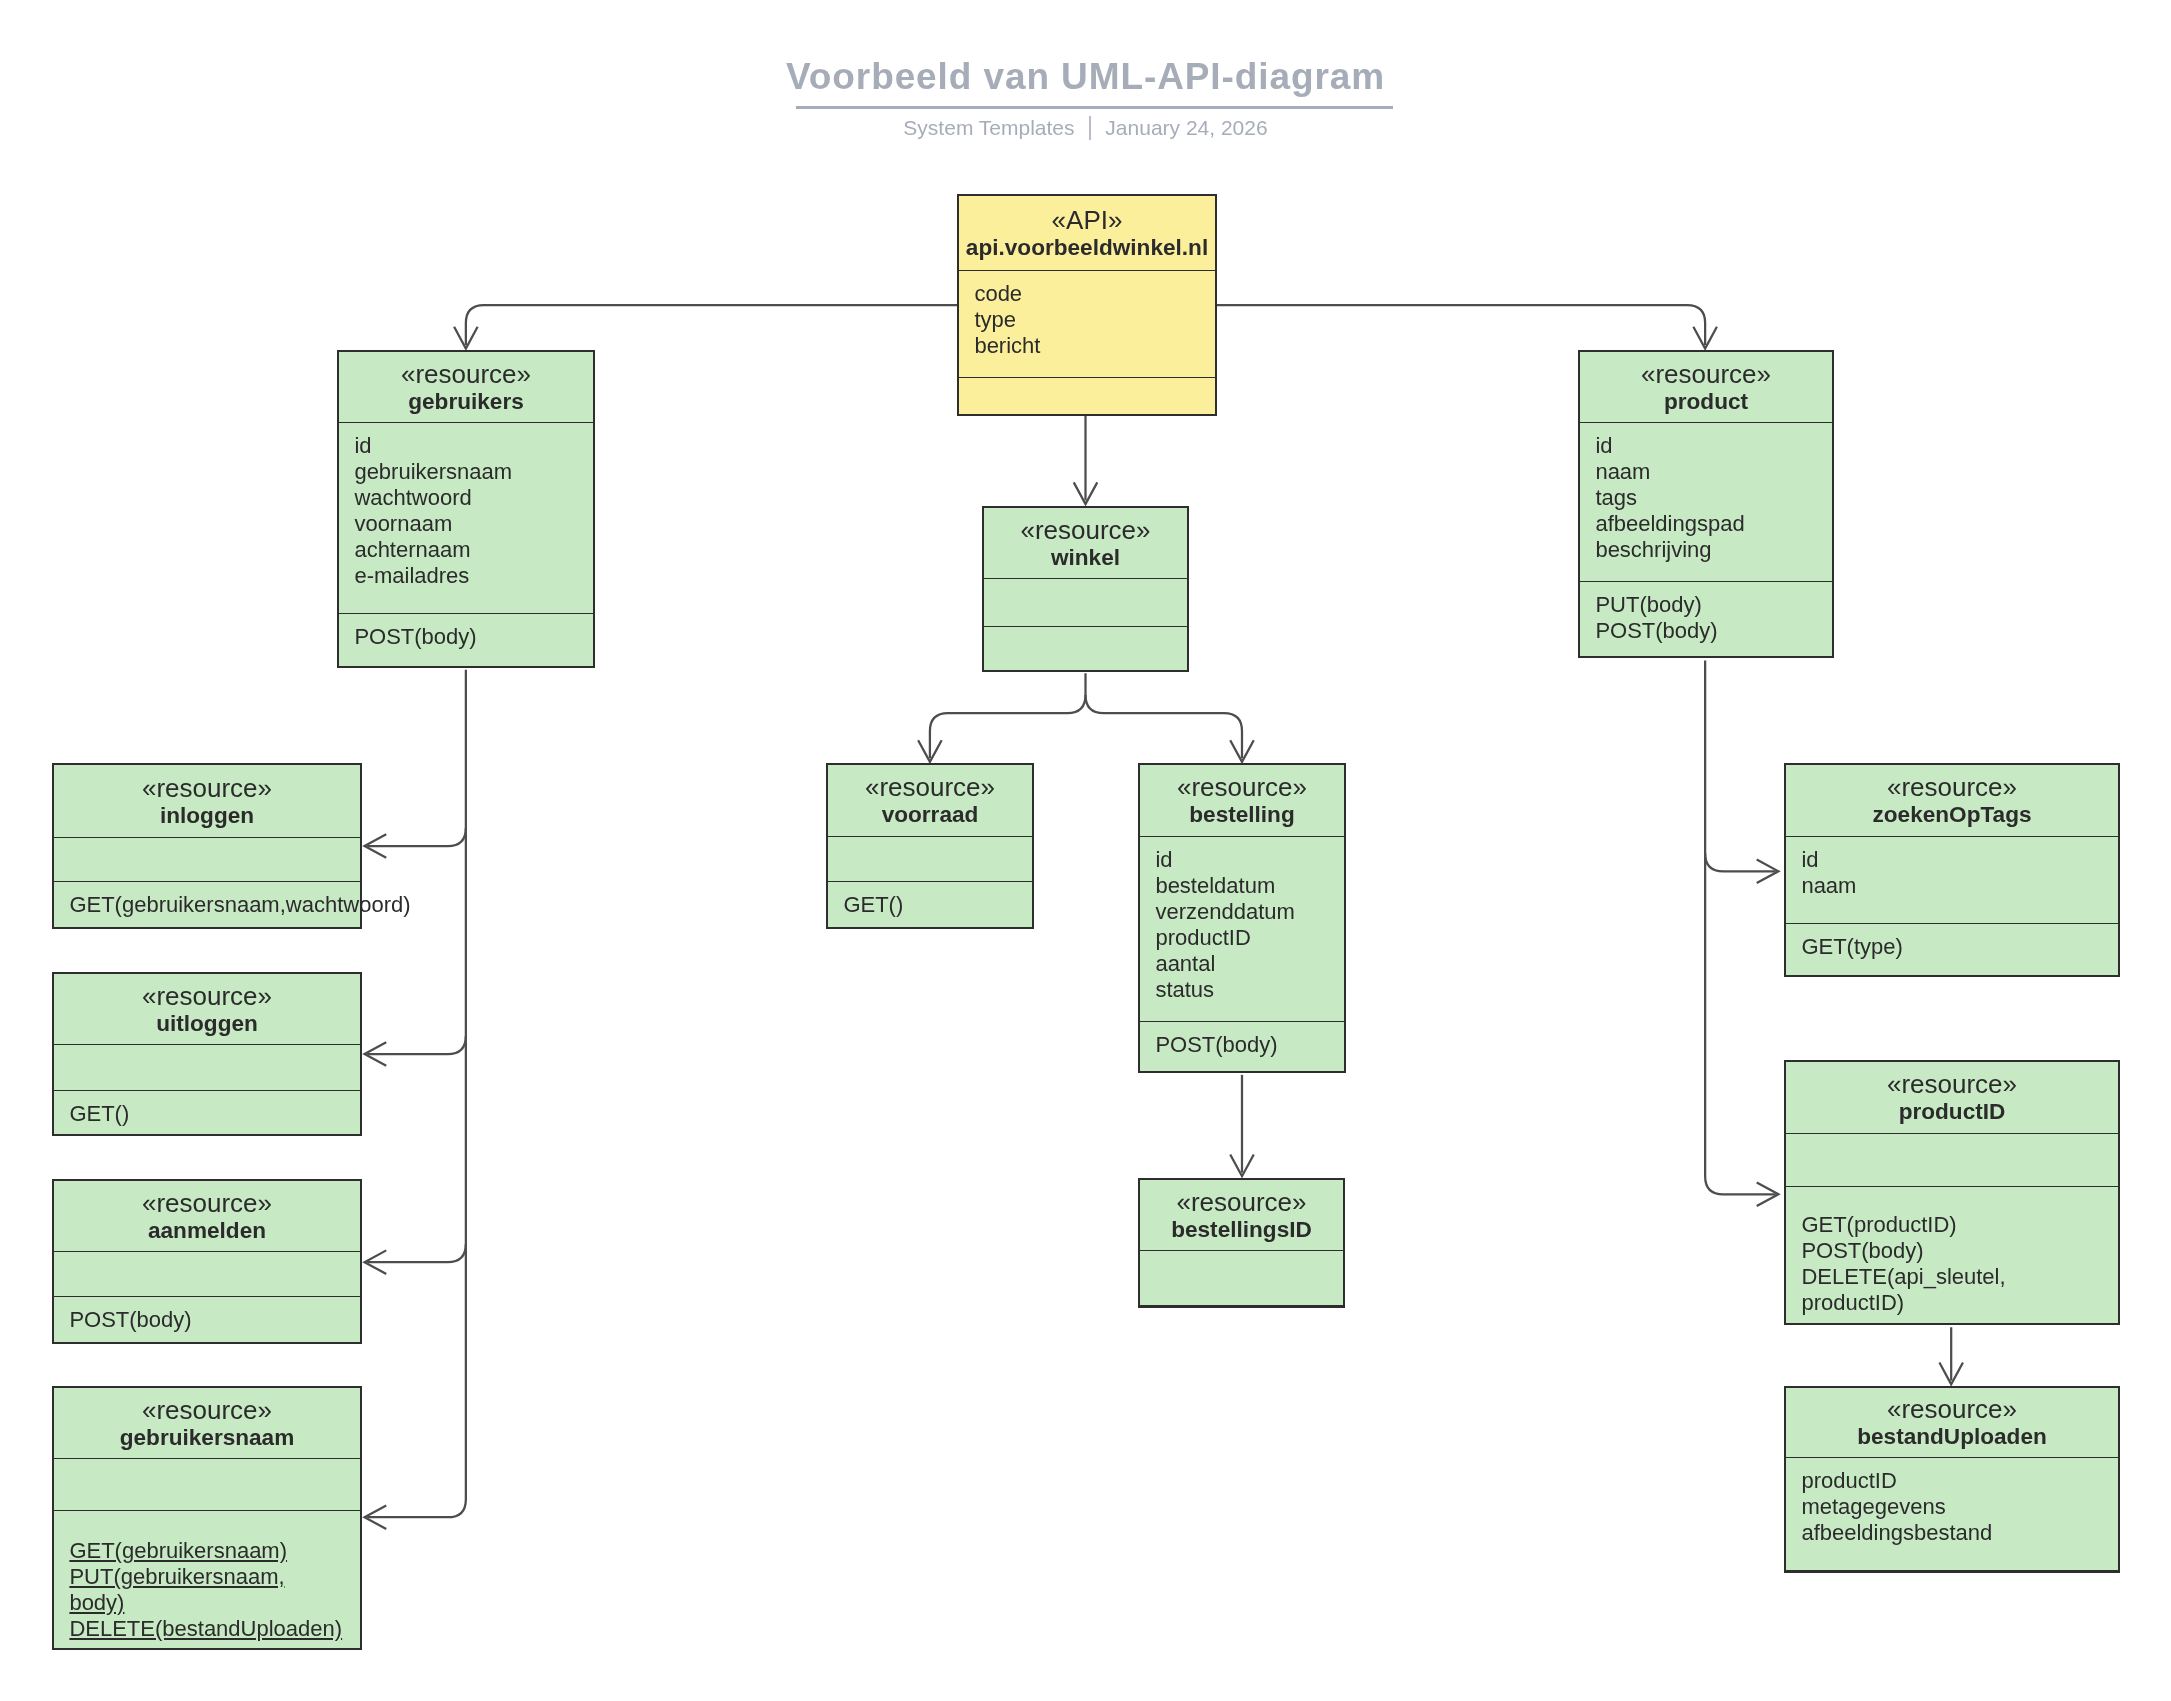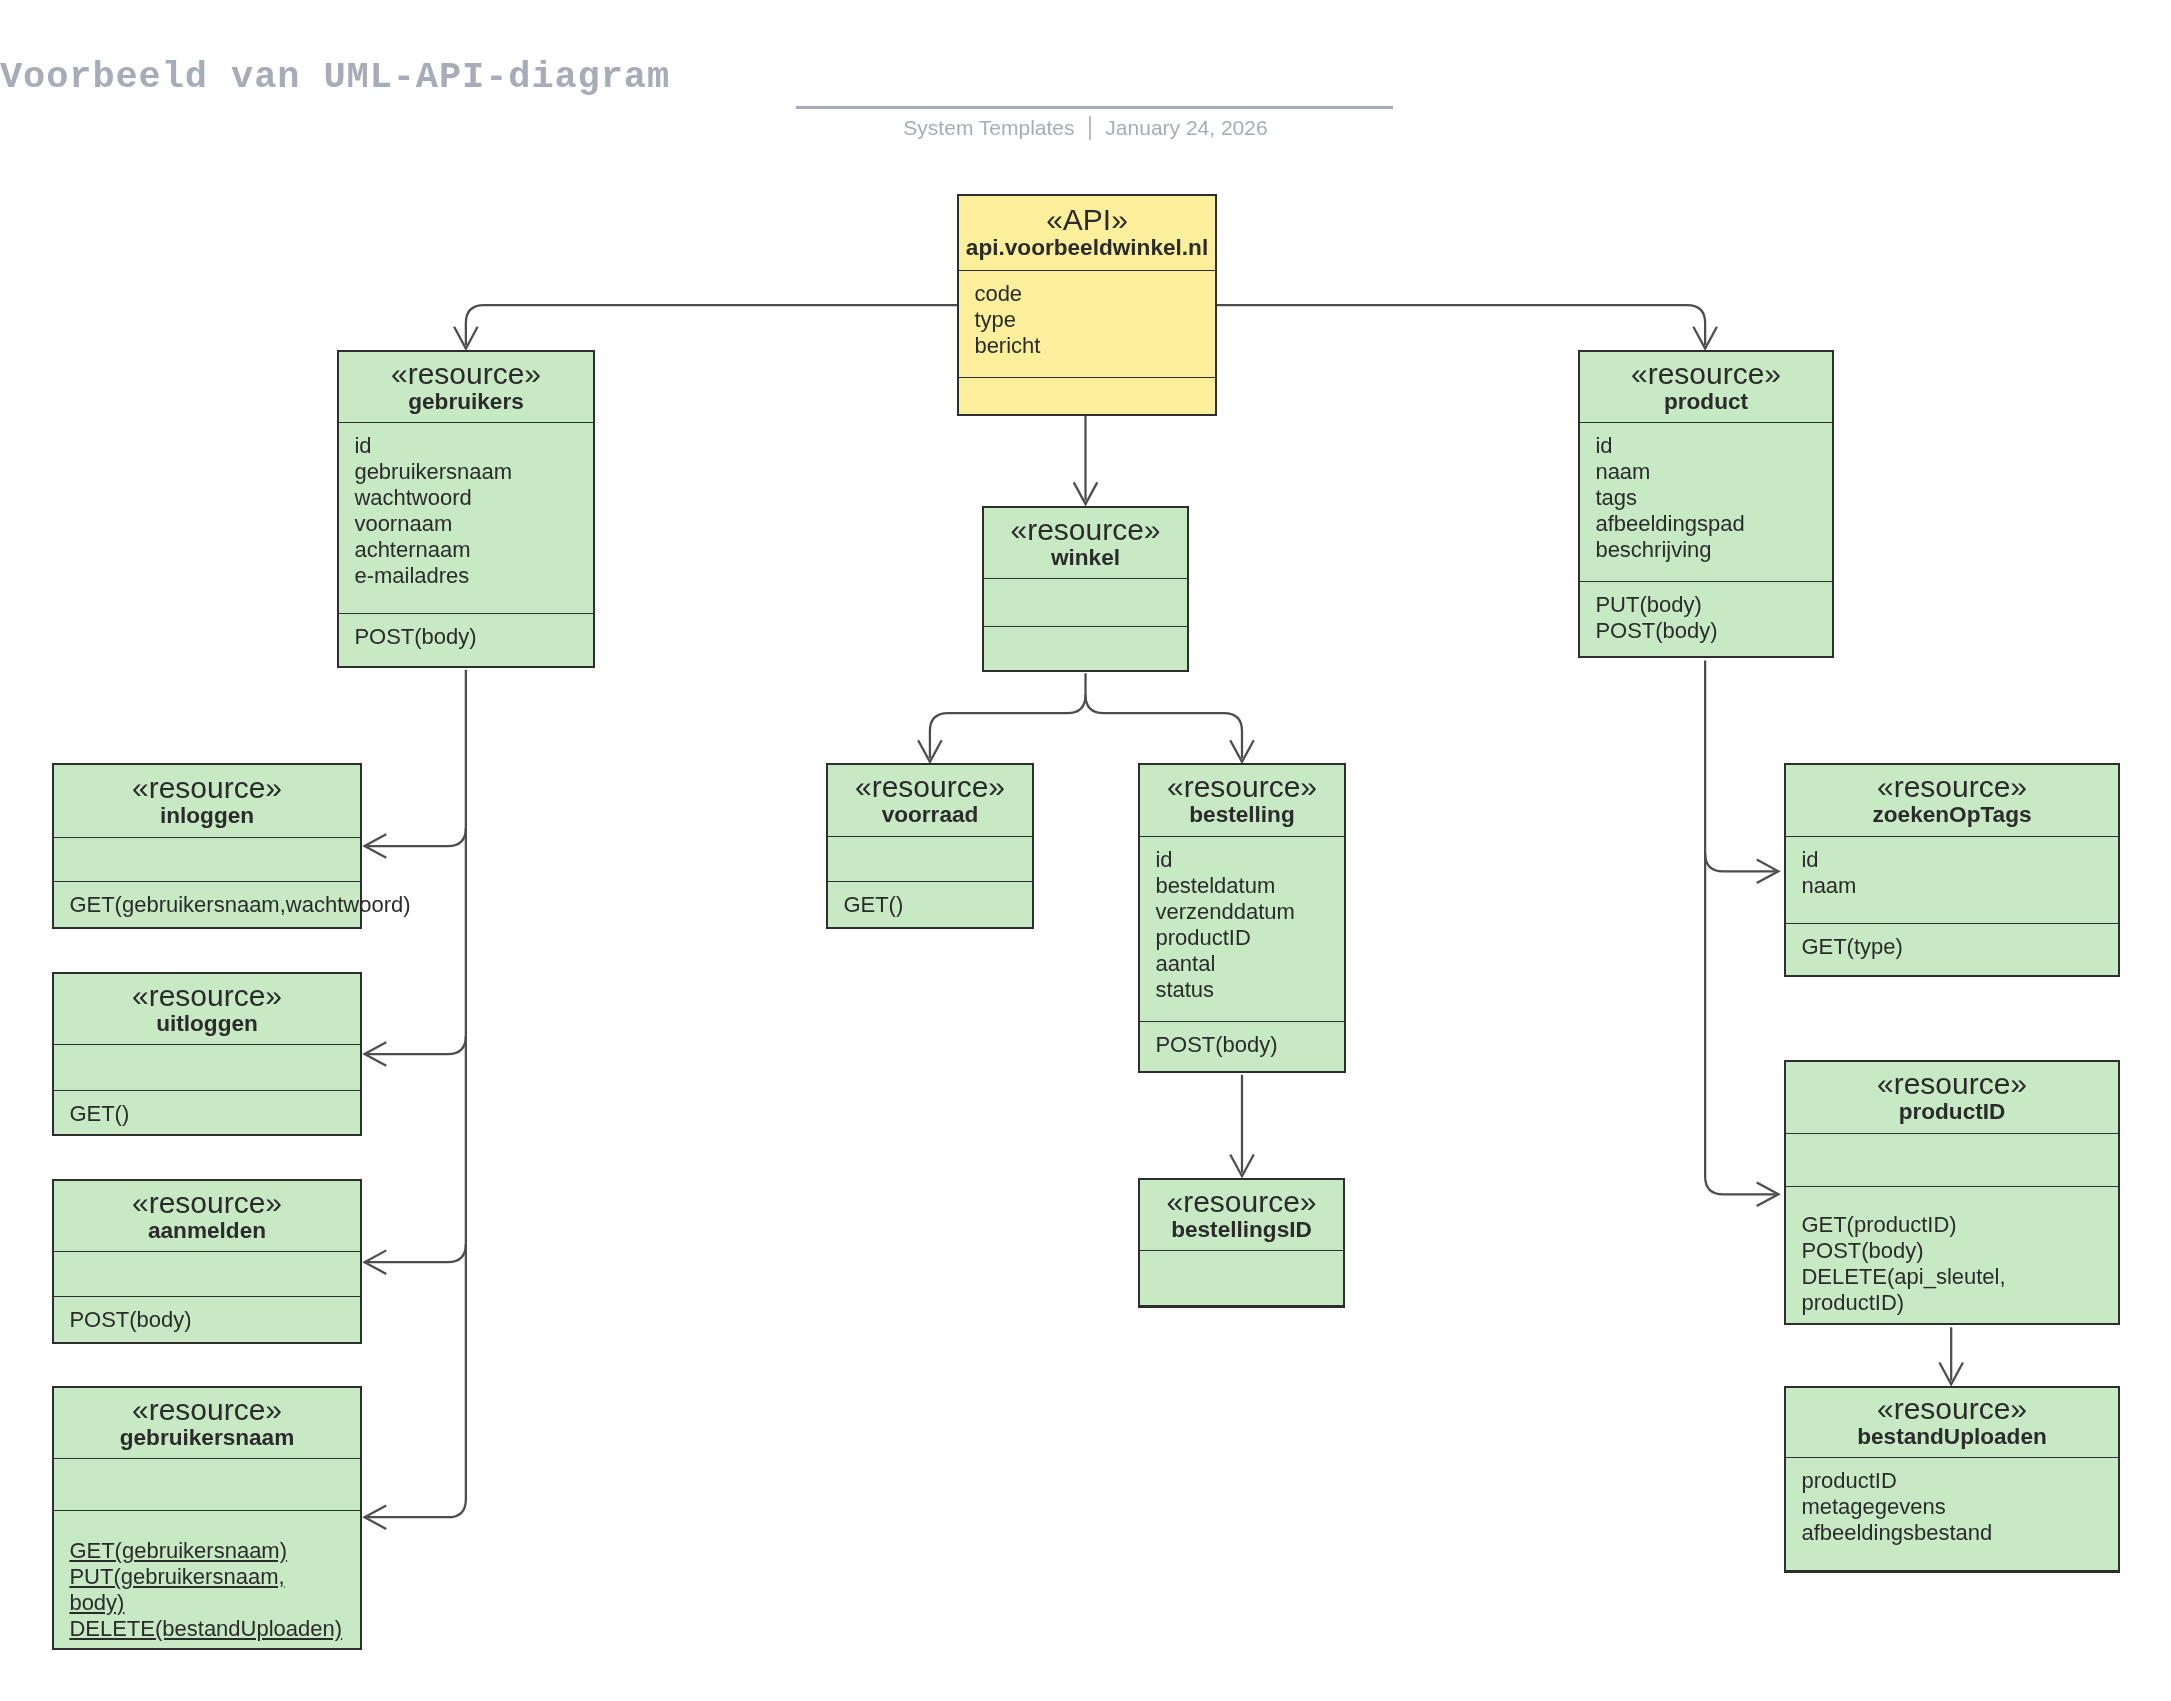--- a/index.html
+++ b/index.html
@@ -11,22 +11,22 @@
     --text:#2B2B2B;
   }
   *{box-sizing:border-box;margin:0;padding:0;}
   html,body{background:#ffffff;}
   body{font-family:"Liberation Sans", sans-serif;}
   .canvas{position:relative;width:2171px;height:1702px;background:#ffffff;overflow:hidden;}
 
   
   .diagram-title{
     position:absolute;left:0;top:56px;width:100%;
-    font-size:37px;font-weight:bold;
-    color:var(--title_gray);letter-spacing:0.9px;font-family:Liberation Mono, monospace;
+    text-align:center;font-size:37px;font-weight:bold;
+    color:var(--title_gray);letter-spacing:0.9px;
   }
   .title-underline{
     position:absolute;left:796px;top:106px;width:597px;height:2.7px;
     background:var(--title_gray);
   }
   .diagram-subtitle{
     position:absolute;left:0;top:116px;width:100%;
     display:flex;justify-content:center;align-items:center;gap:14.5px;
     font-size:21px;color:var(--title_gray);
   }
@@ -37,21 +37,21 @@
     position:absolute;border:2.7px solid var(--border);
     color:var(--text);
   }
   .uml-box.green{background:var(--box_green);}
   .uml-box.yellow{background:var(--box_yellow);}
   .box-header{
     border-bottom:1.8px solid var(--border);
     display:flex;flex-direction:column;align-items:center;justify-content:center;
     line-height:28px;padding-top:1.8px;
   }
-  .stereotype{font-size:30px;}
+  .stereotype{font-size:26px;}
   .class-name{font-size:22.6px;font-weight:bold;}
   .box-attrs{border-bottom:1.8px solid var(--border);}
   .box-attrs,.box-methods{padding:10px 0 0 15.4px;font-size:22px;line-height:26px;}
   .member-line{white-space:nowrap;}
 
   
   svg.connectors{position:absolute;left:0;top:0;width:2171px;height:1702px;}
   svg.connectors path{fill:none;stroke:var(--connector);stroke-width:2.5;}
 </style>
 </head>

